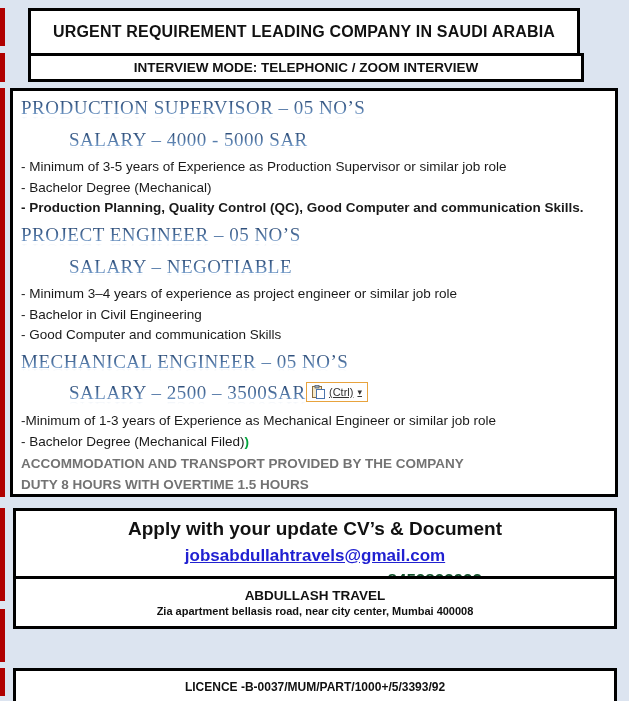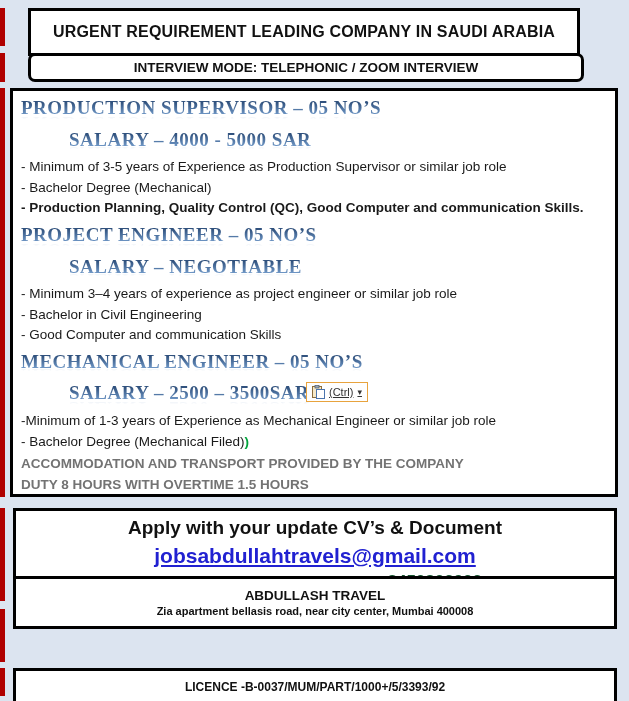--- a/index.html
+++ b/index.html
@@ -11,26 +11,26 @@
   }
   .red-bar{
     position:absolute;left:0;width:5px;background:#b00000;
   }
   .box{
     position:absolute;background:#ffffff;border:3px solid #000000;
     box-sizing:border-box;
   }
   .banner1{left:28px;top:8px;width:552px;height:48px;display:flex;align-items:center;justify-content:center;}
   .banner1 .txt{font-size:16px;font-weight:bold;color:#111;letter-spacing:.2px;}
-  .banner2{left:28px;top:53px;width:556px;height:29px;display:flex;align-items:center;justify-content:center;border-radius:7px;}
+  .banner2{left:28px;top:53px;width:556px;height:29px;display:flex;align-items:center;justify-content:center;}
   .banner2 .txt{font-size:13.5px;font-weight:bold;color:#111;}
   .content-box{left:10px;top:88px;width:608px;height:409px;padding:5px 8px;position:absolute;}
   .fancy-title{
     font-family:"Liberation Serif", serif;
-    font-weight:bold;font-size:19px;line-height:1.3;letter-spacing:.5px;
+    font-weight:normal;font-size:19px;line-height:1.3;letter-spacing:.5px;
     color:#4a74ad;display:inline-block;
     -webkit-box-reflect: below -11px linear-gradient(transparent 62%, rgba(80,115,165,.38));
   }
   @supports (-webkit-background-clip: text){
     .fancy-title{
       background:linear-gradient(#30517d 25%, #6f97c6 75%);
       -webkit-background-clip:text;background-clip:text;color:transparent;
     }
   }
   .salary-row{margin-top:7px;margin-left:48px;}
@@ -44,21 +44,21 @@
   .grammar-mark{color:#00a33c;font-weight:bold;}
   .paste-btn{
     position:absolute;left:293px;top:291px;
     display:flex;align-items:center;gap:4px;
     border:1px solid #e8a33d;background:#fefefe;
     padding:2px 5px;font-size:11px;color:#333;cursor:default;text-decoration:underline;
   }
   .paste-btn .caret{font-size:9px;color:#333;}
   .apply-box{left:13px;top:508px;width:604px;height:93px;display:flex;flex-direction:column;align-items:center;justify-content:space-evenly;padding:2px 0;}
   .apply-line1{font-size:19px;font-weight:bold;color:#111;}
-  .apply-email{font-size:21px;font-weight:bold;color:#2121d1;text-decoration:underline;}
+  .apply-email{font-size:17px;font-weight:bold;color:#2121d1;text-decoration:underline;}
   .apply-whats{font-size:13.5px;font-weight:bold;color:#14532d;display:flex;align-items:flex-end;gap:6px;}
   .apply-whats .number{font-size:17px;}
   .agency-box{left:13px;top:576px;width:604px;height:53px;display:flex;flex-direction:column;align-items:center;justify-content:center;gap:2px;}
   .agency-name{font-size:13.5px;font-weight:bold;color:#111;}
   .agency-address{font-size:11px;font-weight:bold;color:#111;}
   .licence-box{left:13px;top:668px;width:604px;height:37px;display:flex;align-items:center;justify-content:center;}
   .licence-text{font-size:12px;font-weight:bold;color:#111;}
 </style>
 </head>
 <body>

